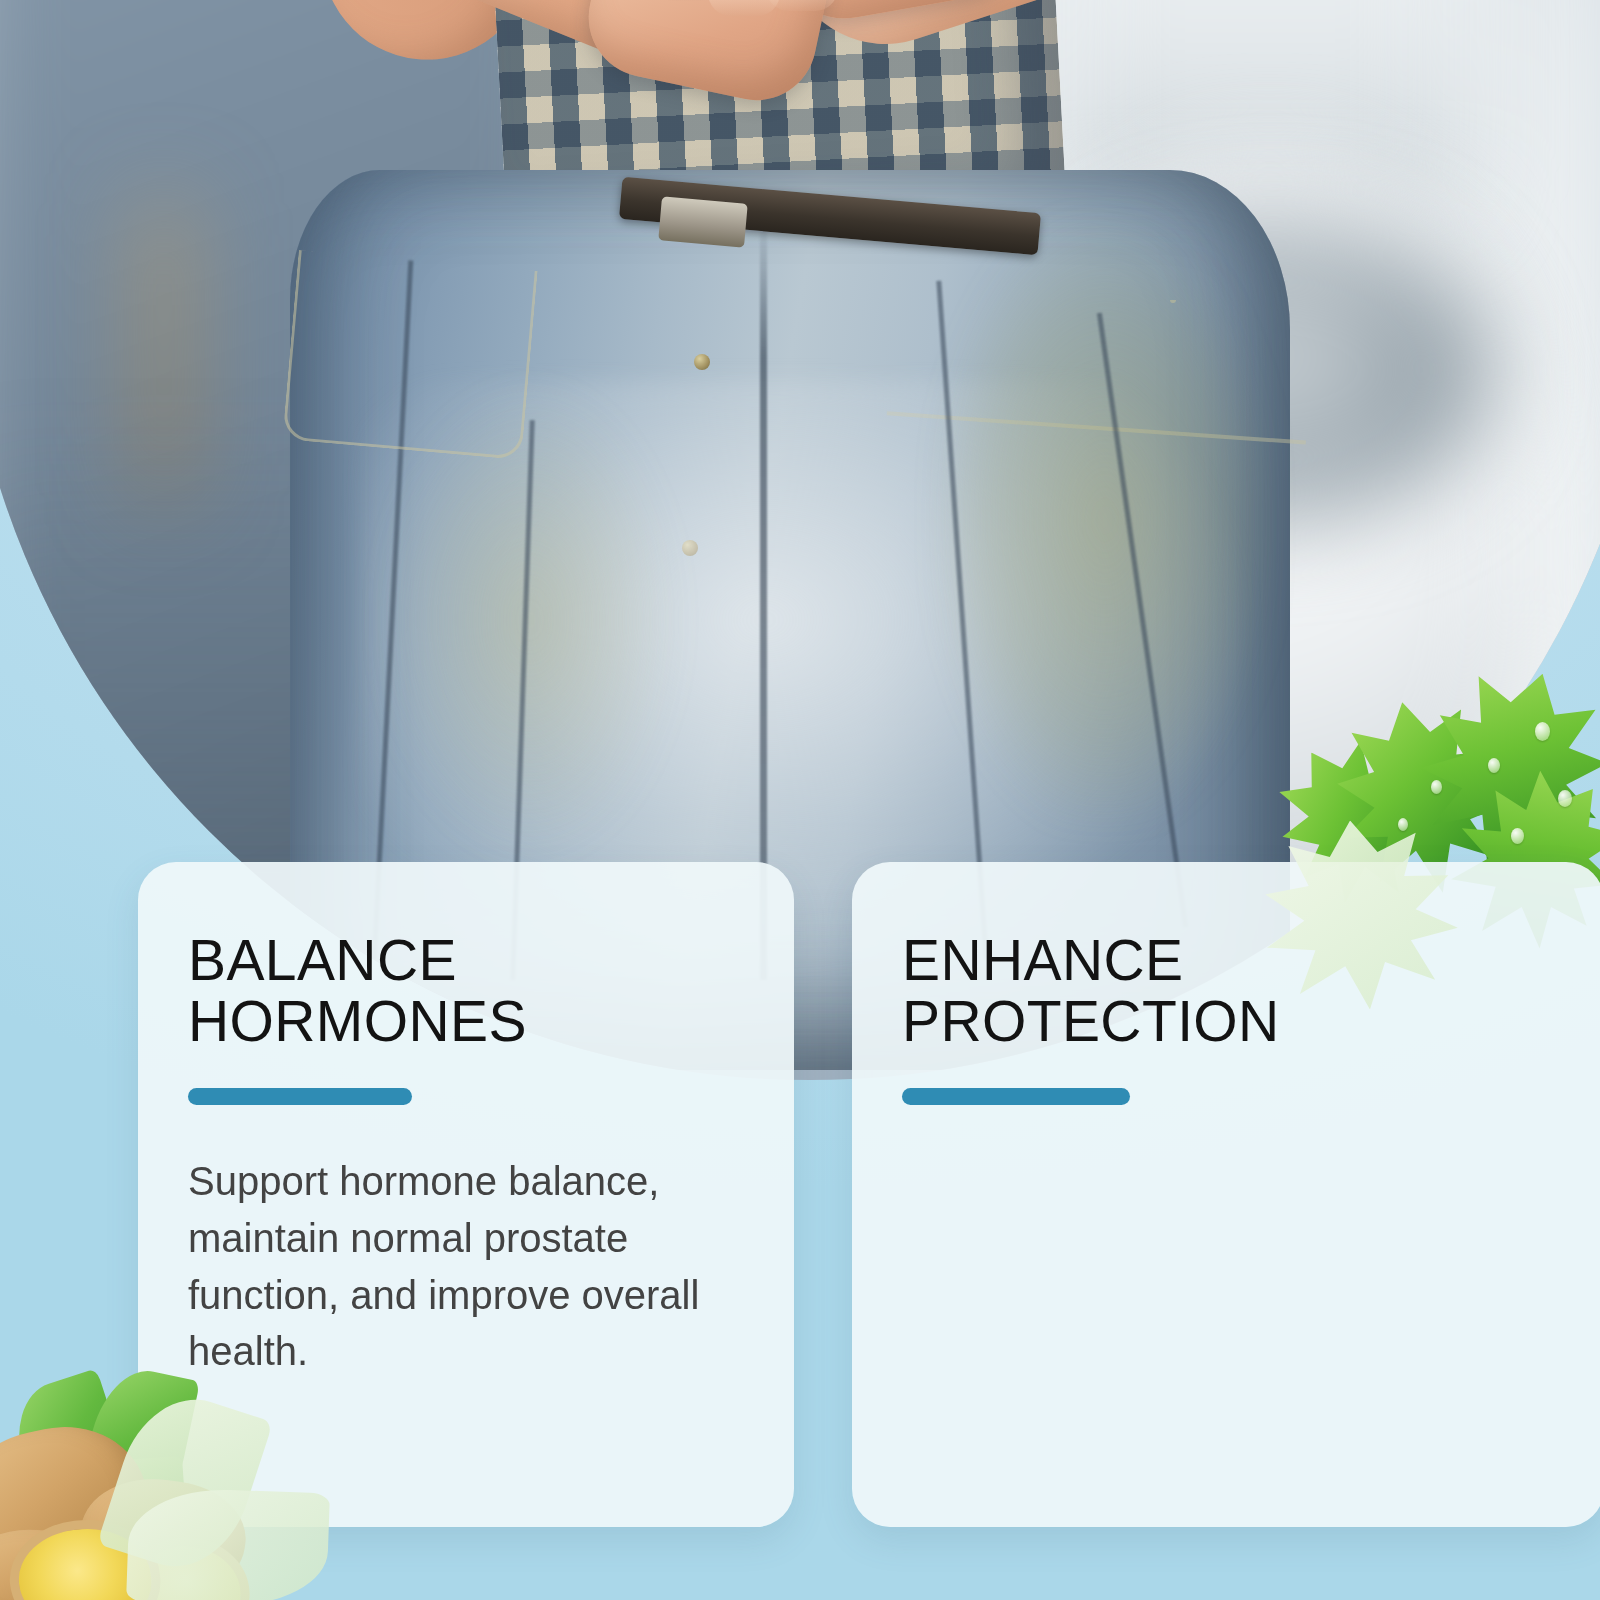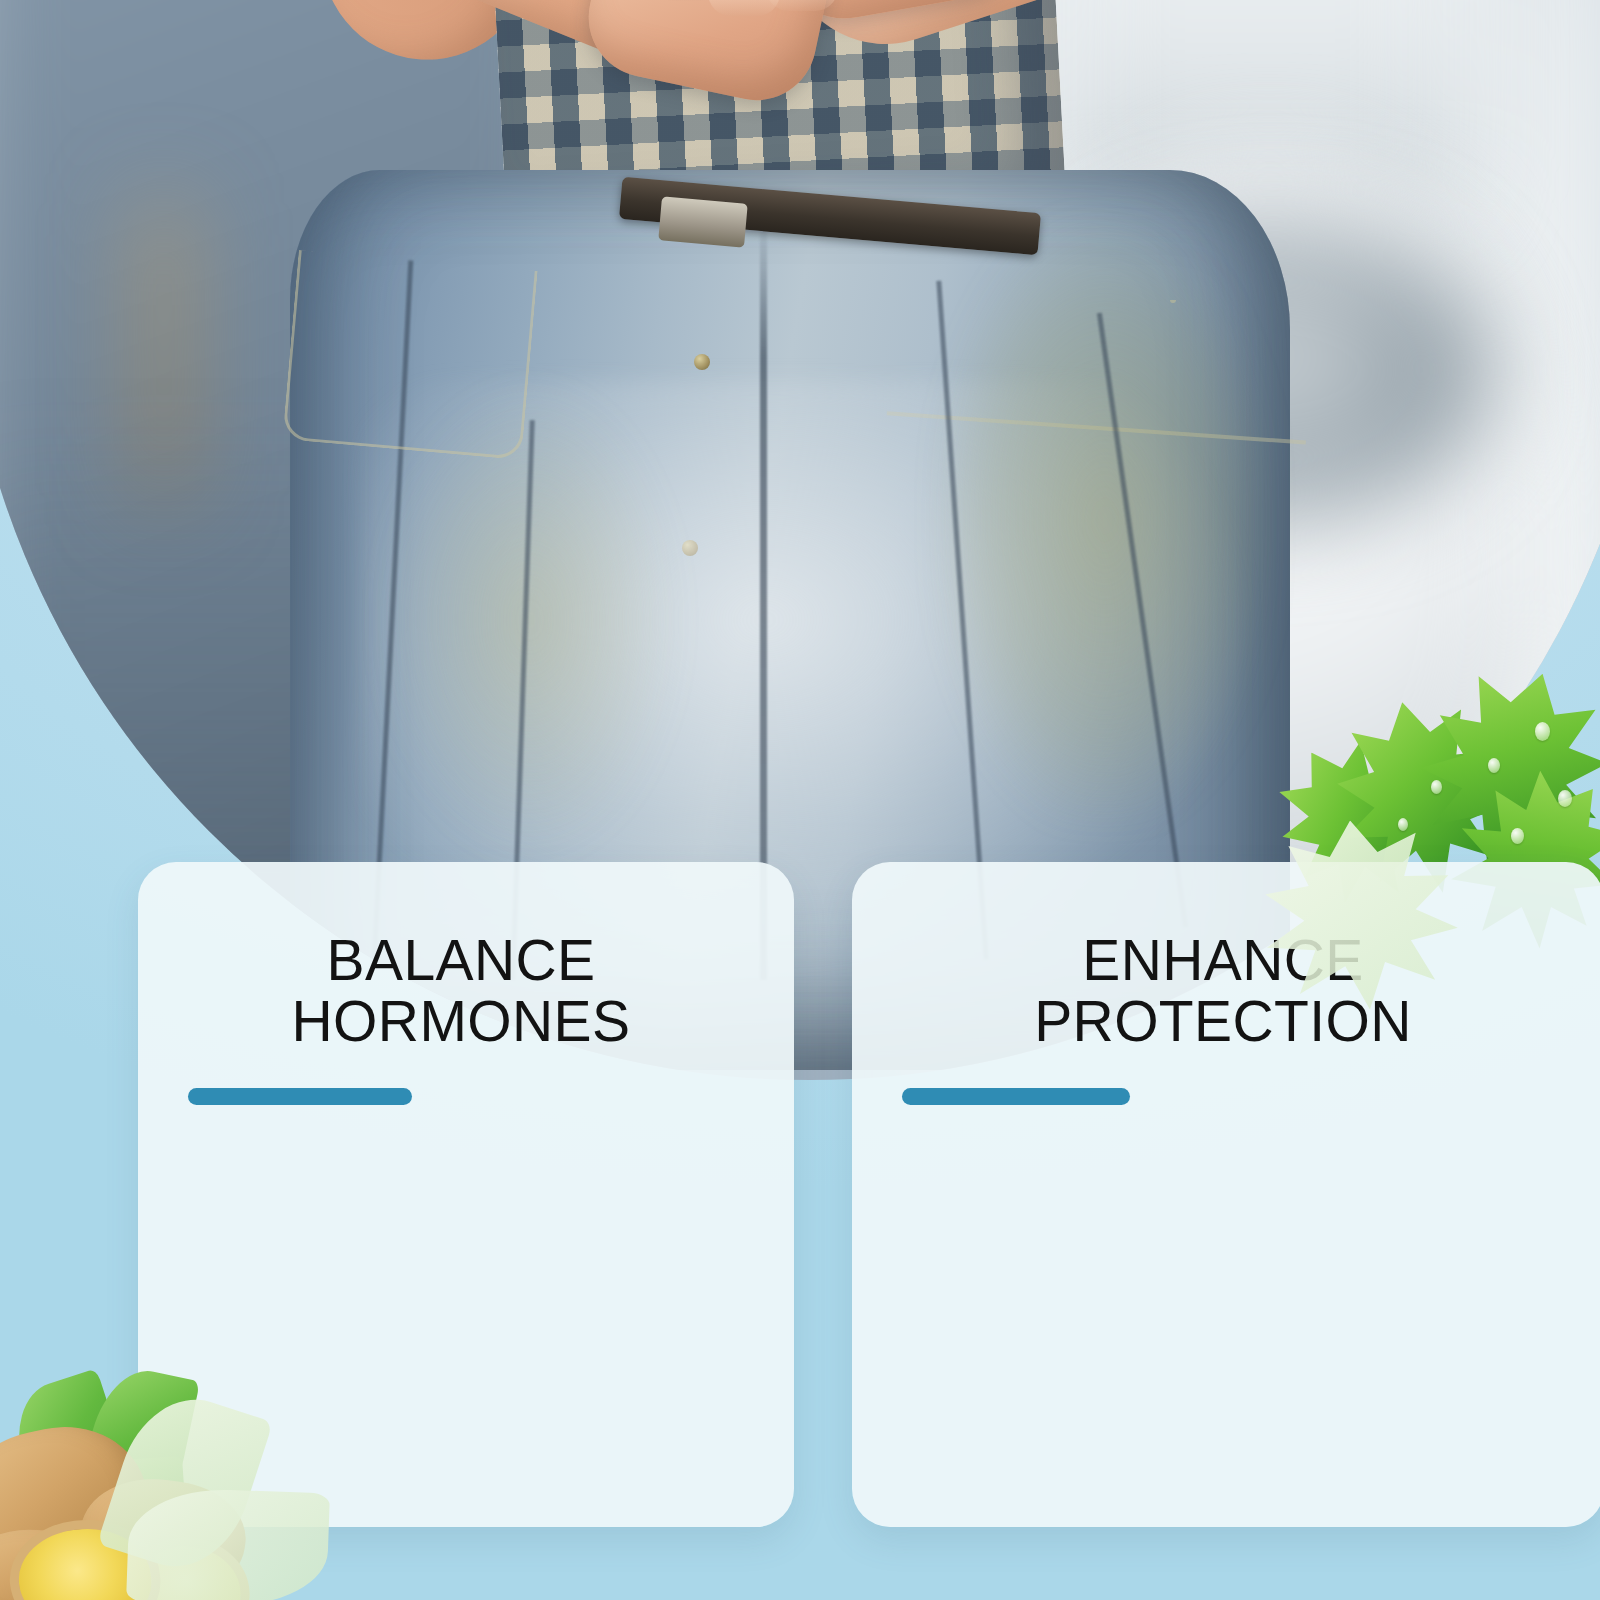--- a/index.html
+++ b/index.html
@@ -234,21 +234,20 @@
   .card-1{ left:138px; width:656px; }
   .card-2{ left:852px; width:752px; }
 
   .card-title{
     font-size:57px;
     line-height:1.07;
     letter-spacing:.4px;
     font-weight:400;
     color:#131313;
     white-space:pre-line;
-    text-align:center;
   }
   .accent-bar{
     margin-top:36px;
     width:224px; height:17px;
     border-radius:9px;
     background:#2f8cb4;
   }
   .card-2 .accent-bar{ width:228px; }
   .card-body{
     margin-top:48px;
@@ -330,20 +329,21 @@
     <div class="drop" style="right:96px;  top:168px; width:13px; height:16px;"></div>
     <div class="drop" style="right:212px; top:158px; width:10px; height:13px;"></div>
   </div>
 
   <div class="cards">
 
     <div class="card card-1">
       <div class="card-title">BALANCE
 HORMONES</div>
       <div class="accent-bar" style="background: rgb(47, 140, 180);"></div>
+      <div class="card-body">Support hormone balance, maintain normal prostate function, and improve overall health.</div>
     </div>
 
     <div class="card card-2">
       <div class="card-title">ENHANCE
 PROTECTION</div>
       <div class="accent-bar" style="background: rgb(47, 140, 180);"></div>
     </div>
 
   </div>
 

